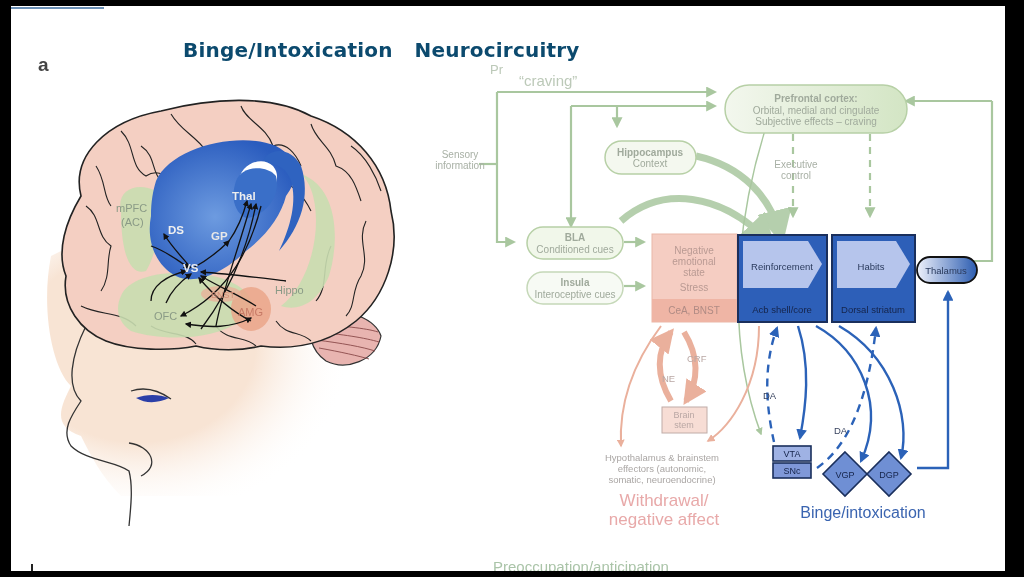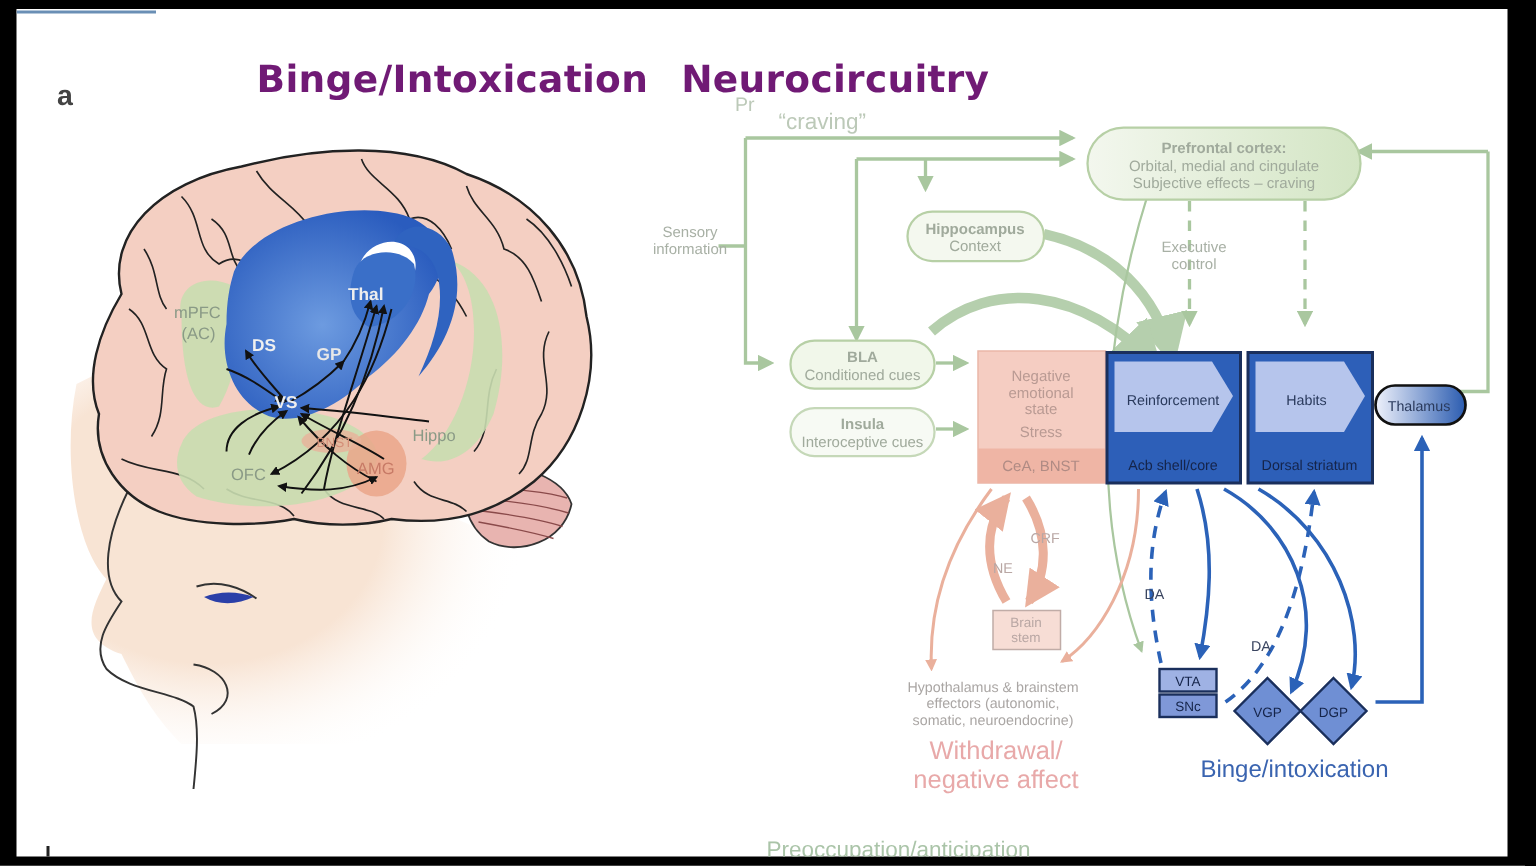--- a/index.html
+++ b/index.html
@@ -1,22 +1,22 @@
 <!DOCTYPE html>
 <html><head>
 <meta charset="utf-8">
 <style>
   html,body{margin:0;padding:0;background:#000;}
   body{width:1024px;height:577px;position:relative;overflow:hidden;font-family:"Liberation Sans",sans-serif;}
   #slide{position:absolute;left:11px;top:6px;width:994px;height:565px;background:#fff;overflow:hidden;}
   #topline{position:absolute;left:0;top:1px;width:93px;height:2px;background:#6a8fb5;}
   #panel-label{position:absolute;left:27px;top:48px;font-size:19px;font-weight:bold;color:#444;}
-  #title{position:absolute;left:160px;top:32px;font-size:25px;font-weight:bold;color:#701a75;letter-spacing:0.2px;white-space:nowrap;font-family:"DejaVu Sans",sans-serif;}
+  #title{position:absolute;left:172px;top:32px;font-size:20px;font-weight:bold;color:#0c4a6e;letter-spacing:0.2px;white-space:nowrap;font-family:"DejaVu Sans",sans-serif;}
   #title .sp{display:inline-block;width:22px;}
-  #bottom-cut{position:absolute;left:500px;top:552px;font-size:15px;color:#aac4a8;white-space:nowrap;}
+  #bottom-cut{position:absolute;left:482px;top:552px;font-size:15px;color:#aac4a8;white-space:nowrap;}
   #bottom-tick{position:absolute;left:20px;top:558px;width:2px;height:8px;background:#222;}
   svg{position:absolute;left:0;top:0;}
   .t{font-family:"Liberation Sans",sans-serif;}
 </style>
 </head>
 <body>
 
 <div id="slide">
   <div id="topline"></div>
   <div id="panel-label">a</div>

